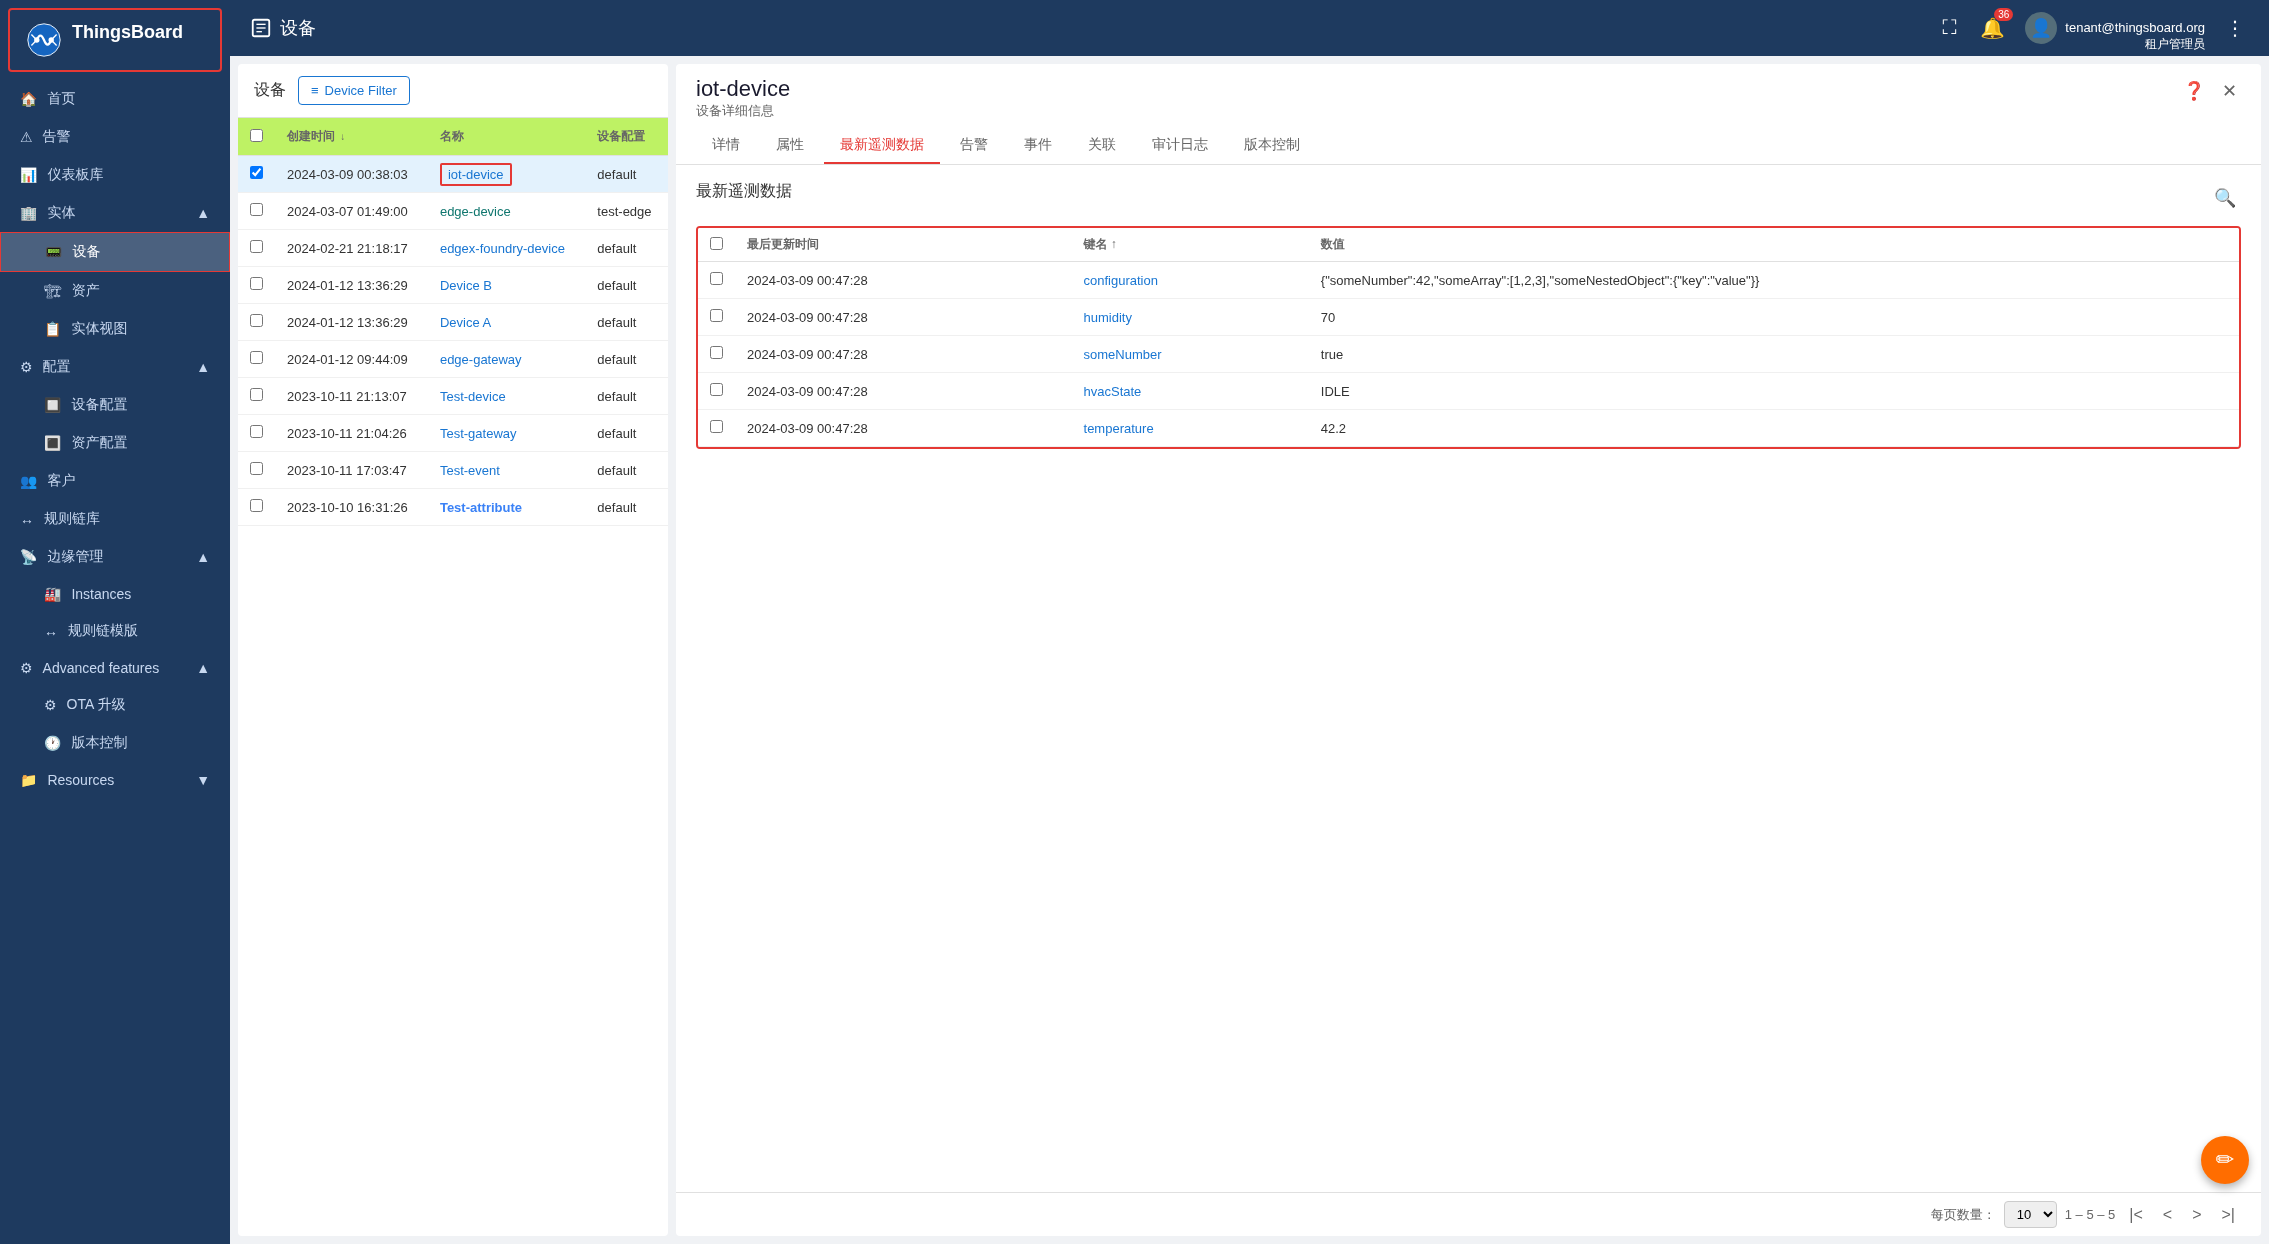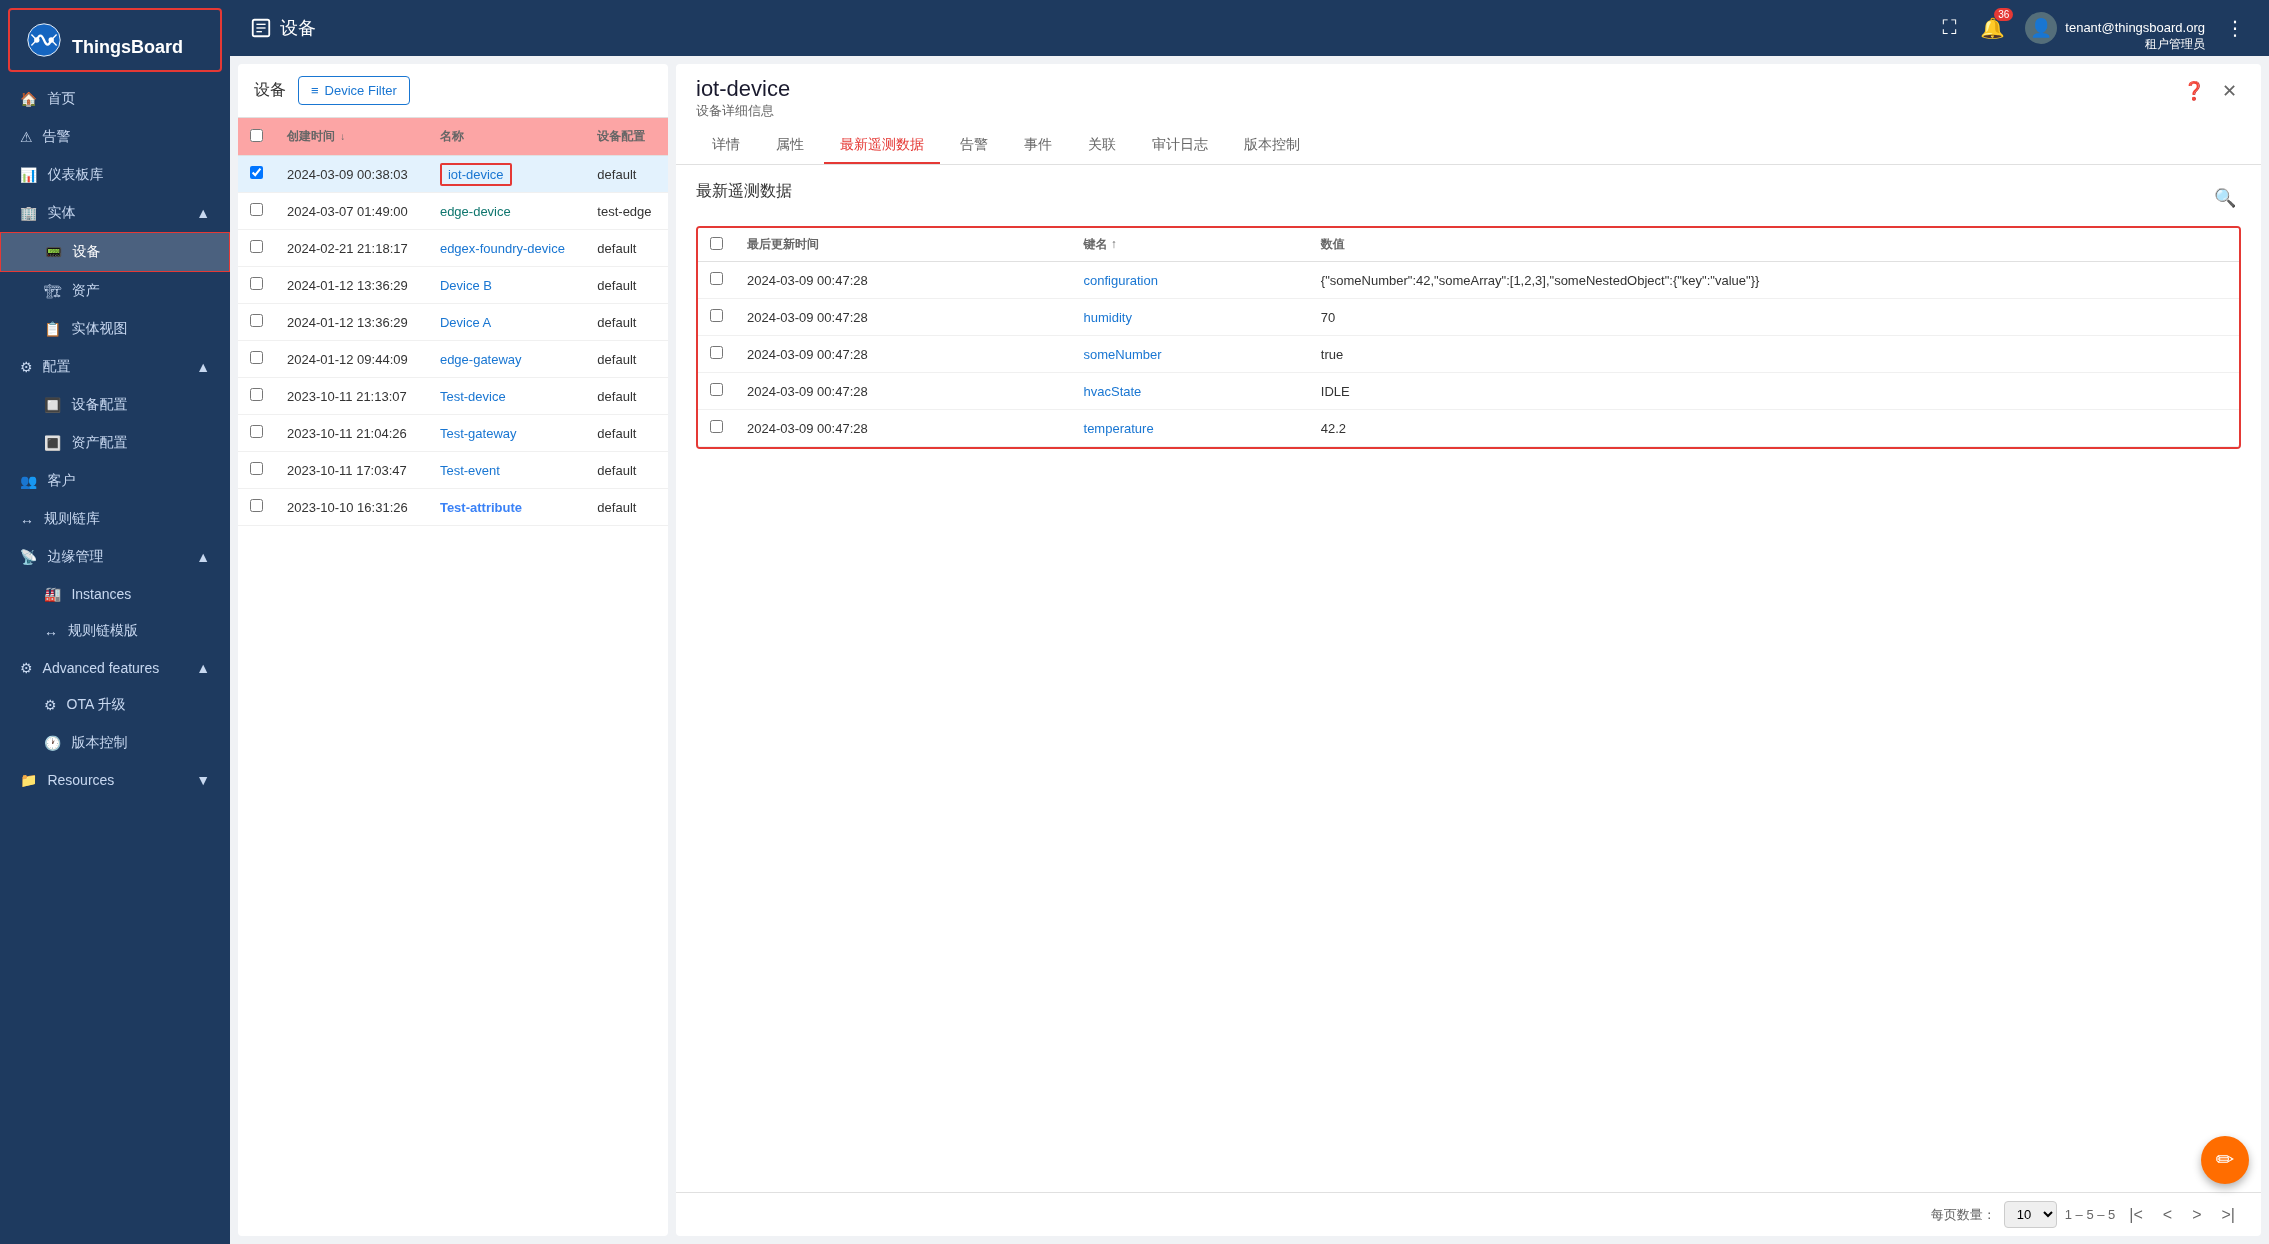--- a/index.html
+++ b/index.html
@@ -11,21 +11,21 @@
       min-width: 230px;
       background: #1e3a5f;
       color: #fff;
       display: flex;
       flex-direction: column;
       overflow-y: auto;
       overflow-x: hidden;
     }
     .sidebar-logo {
       display: flex;
-      align-items: flex-end;
+      align-items: flex-start;
       padding: 12px 16px;
       border: 2px solid #e53935;
       margin: 8px;
       border-radius: 4px;
       cursor: pointer;
     }
     .sidebar-logo-icon {
       width: 36px;
       height: 36px;
       margin-right: 10px;
@@ -191,21 +191,21 @@
     
     .device-table { flex: 1; overflow-y: auto; }
     table { width: 100%; border-collapse: collapse; }
     th {
       text-align: left;
       padding: 10px 12px;
       font-size: 12px;
       color: #666;
       font-weight: 600;
       border-bottom: 1px solid #e0e0e0;
-      background: #fca5a5;
+      background: #bef264;
     }
     td {
       padding: 10px 12px;
       font-size: 13px;
       color: #333;
       border-bottom: 1px solid #f0f0f0;
     }
     tr.selected td { background: #e3f2fd; }
     .checkbox-cell { width: 32px; }
     input[type="checkbox"] { cursor: pointer; }

